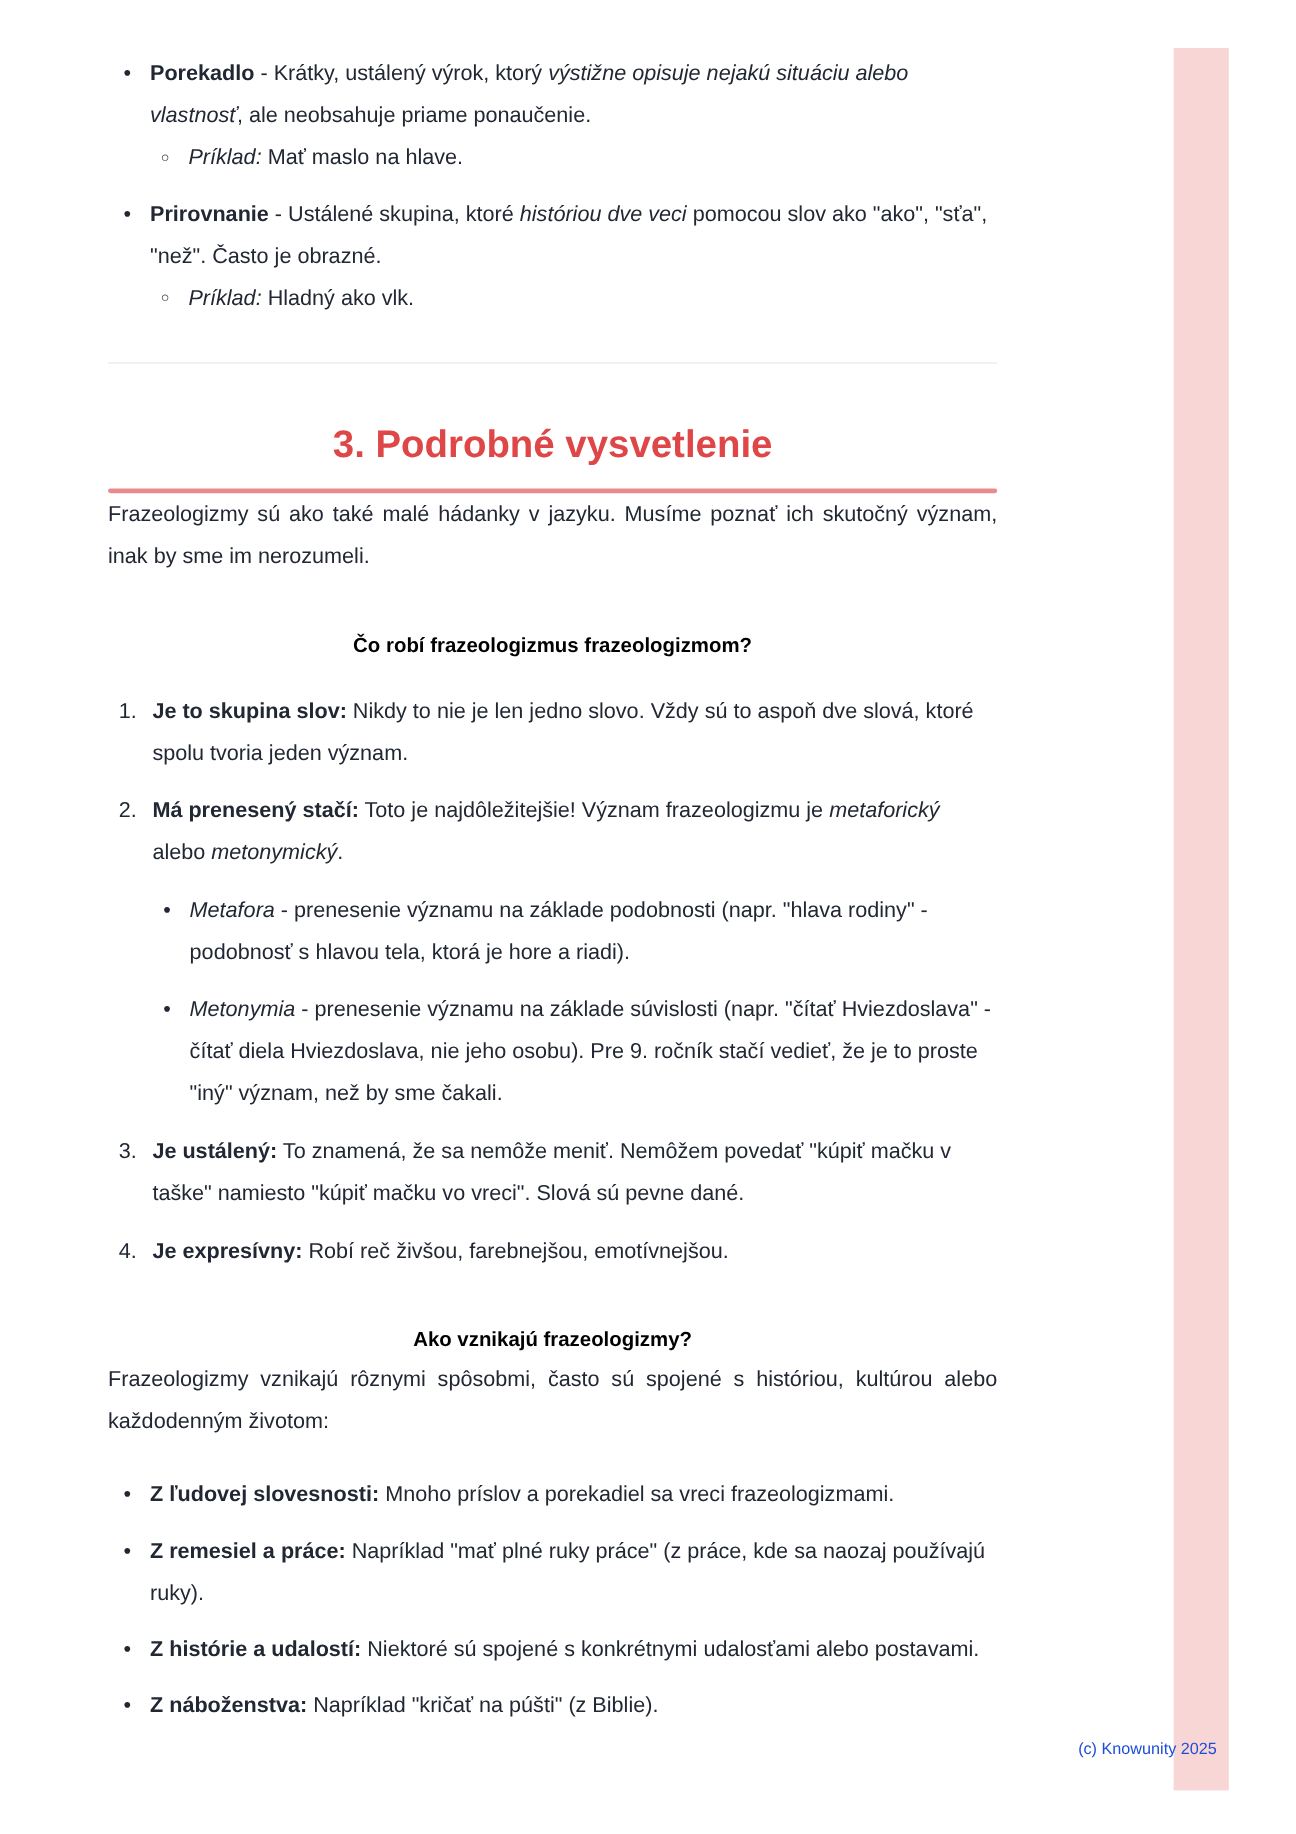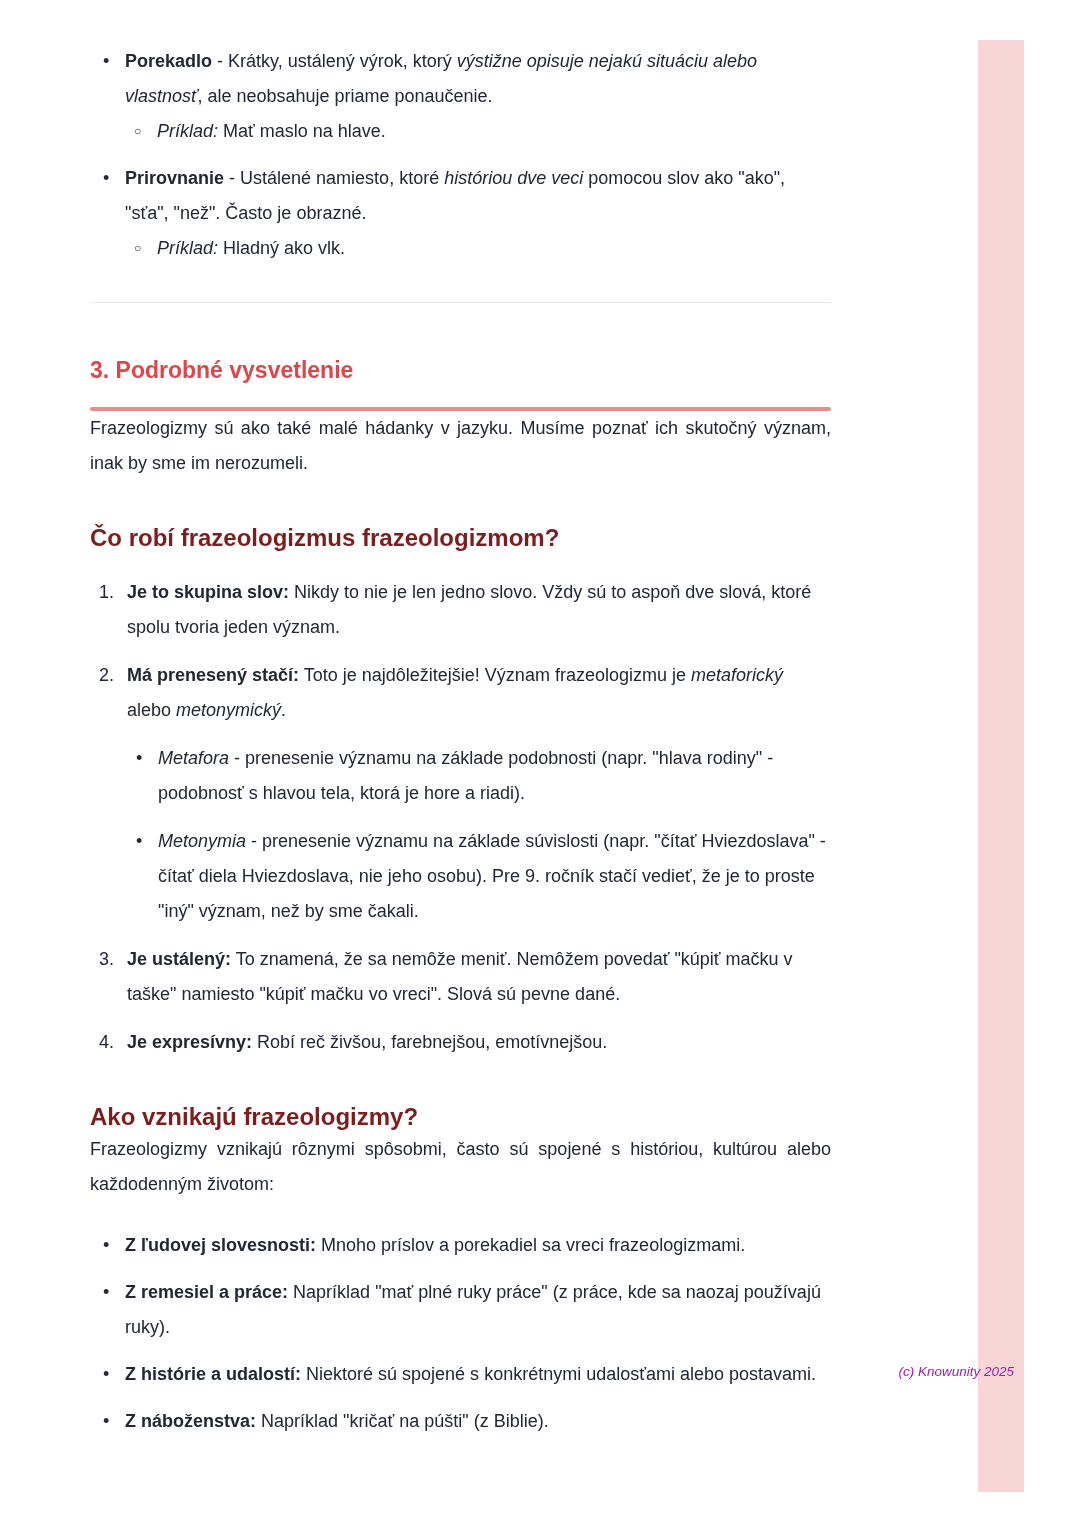--- a/index.html
+++ b/index.html
@@ -29,30 +29,30 @@
   .nlist > li{position:relative;padding-left:37px;margin-bottom:13px;}
   .nlist .num{position:absolute;left:9px;top:0;line-height:35px;}
 
   
   .sublist{margin-top:13px;}
   .sublist > li{position:relative;padding-left:31px;margin-bottom:13px;}
   .sublist > li > .marker{position:absolute;left:9px;top:0;line-height:35px;}
 
   .divider{border:none;border-top:1px solid #e8e8ea;margin:36px 0 0 0;height:0;}
 
-  .h1{font-size:23px;line-height:42px;font-weight:700;color:#de4647;margin:46px 0 0 0;}
+  .h1{font-size:32px;line-height:42px;font-weight:700;color:#de4647;margin:46px 0 0 0;text-align:center;}
   .accent-bar{height:4px;background:#e98b8c;border-radius:2px;margin-top:16px;}
 
-  .h2{font-size:24px;line-height:30px;font-weight:700;color:#7f1d1d;margin:42px 0 0 0;}
+  .h2{font-size:17px;line-height:30px;font-weight:700;color:#000000;margin:42px 0 0 0;text-align:center;}
 
   .para{text-align:justify;}
   .list-after-h2{margin-top:22px;}
   .origins-list{margin-top:26px;}
 
-  .watermark{position:absolute;top:1364px;right:66px;font-size:13.5px;color:#a21caf;z-index:3;font-style:italic;}
+  .watermark{position:absolute;top:1450px;right:66px;font-size:13.5px;color:#1d4ed8;z-index:3;}
 </style>
 </head>
 <body>
 
 <div class="side-stripe"></div>
 
 <div class="content">
 
   <ul class="blist">
     <li>
@@ -60,21 +60,21 @@
       <p><b>Porekadlo</b><span> - </span><span>Krátky, ustálený výrok, ktorý </span><i>výstižne opisuje nejakú situáciu alebo vlastnosť</i><span>, ale neobsahuje priame ponaučenie.</span></p>
       <ul class="exlist">
         <li>
           <span class="marker">○</span>
           <p><i>Príklad:</i><span> Mať maslo na hlave.</span></p>
         </li>
       </ul>
     </li>
     <li>
       <span class="marker">•</span>
-      <p><b>Prirovnanie</b><span> - </span><span>Ustálené namiesto, ktoré </span><i>históriou dve veci</i><span> pomocou slov ako "ako", "sťa", "než". Často je obrazné.</span></p>
+      <p><b>Prirovnanie</b><span> - </span><span>Ustálené skupina, ktoré </span><i>históriou dve veci</i><span> pomocou slov ako "ako", "sťa", "než". Často je obrazné.</span></p>
       <ul class="exlist">
         <li>
           <span class="marker">○</span>
           <p><i>Príklad:</i><span> Hladný ako vlk.</span></p>
         </li>
       </ul>
     </li>
   </ul>
 
   <hr class="divider">

